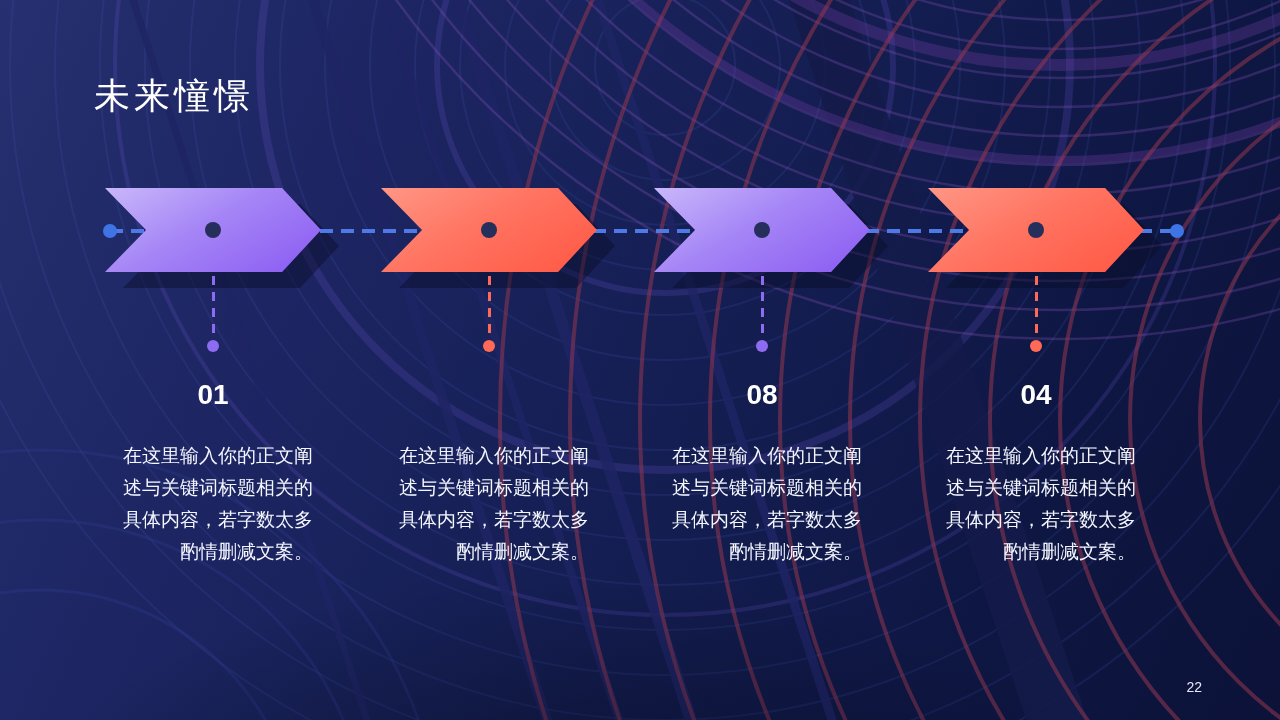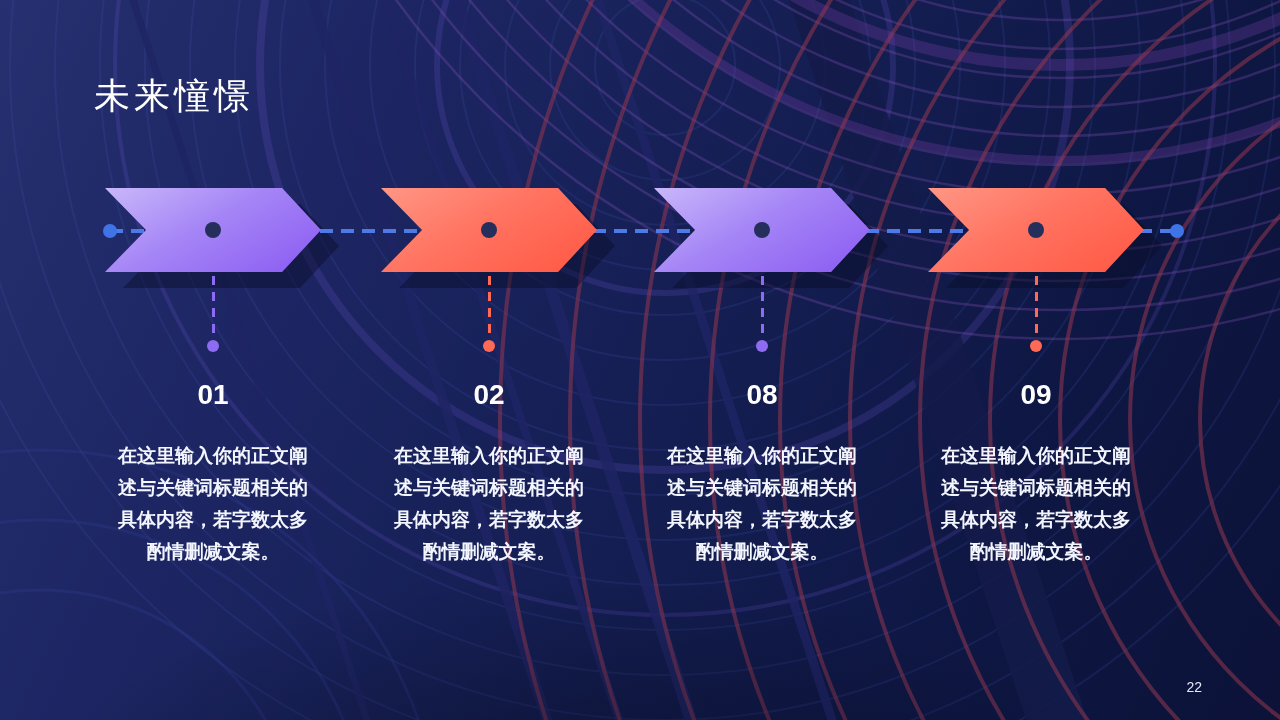--- a/index.html
+++ b/index.html
@@ -49,23 +49,22 @@
     background:currentColor;z-index:2;
   }
   .accent-purple{color:#8d6cf2;}
   .accent-coral{color:#ff6a56;}
   .num{
     position:absolute;top:190px;left:0;width:100%;z-index:5;
     text-align:center;color:#ffffff;font-size:28px;font-weight:700;line-height:1.2;
   }
   .body{
     position:absolute;top:252px;left:10px;width:200px;margin:0;z-index:5;
-    color:#f4f6ff;font-size:19px;line-height:32px;text-align:center;
+    color:#f4f6ff;font-size:19px;line-height:32px;text-align:right;
     word-break:break-all;
-    font-weight:bold;
   }
   .page-number{
     position:absolute;right:78px;bottom:25px;z-index:5;
     color:#e6e9f5;font-size:14px;margin-left:25px;
   }
 </style>
 </head>
 <body>
 
 <div class="slide">
@@ -160,39 +159,38 @@
     <div class="num">01</div>
     <p class="body">在这里输入你的正文阐述与关键词标题相关的具体内容，若字数太多酌情删减文案。</p>
   </div>
 
   <div class="step" style="left:379px">
     <div class="arrow-shadow"></div>
     <div class="arrow coral"></div>
     <span class="center-dot"></span>
     <span class="vline accent-coral"></span>
     <span class="vdot accent-coral"></span>
-    <div class="num">02</div>
     <p class="body">在这里输入你的正文阐述与关键词标题相关的具体内容，若字数太多酌情删减文案。</p>
   </div>
 
   <div class="step" style="left:652px">
     <div class="arrow-shadow"></div>
     <div class="arrow purple"></div>
     <span class="center-dot"></span>
     <span class="vline accent-purple"></span>
     <span class="vdot accent-purple"></span>
     <div class="num">08</div>
     <p class="body">在这里输入你的正文阐述与关键词标题相关的具体内容，若字数太多酌情删减文案。</p>
   </div>
 
   <div class="step" style="left:926px">
     <div class="arrow-shadow"></div>
     <div class="arrow coral"></div>
     <span class="center-dot"></span>
     <span class="vline accent-coral"></span>
     <span class="vdot accent-coral"></span>
-    <div class="num">09</div>
+    <div class="num">04</div>
     <p class="body">在这里输入你的正文阐述与关键词标题相关的具体内容，若字数太多酌情删减文案。</p>
   </div>
 
   <div class="page-number">22</div>
 
 </div>
 
 </body></html>

